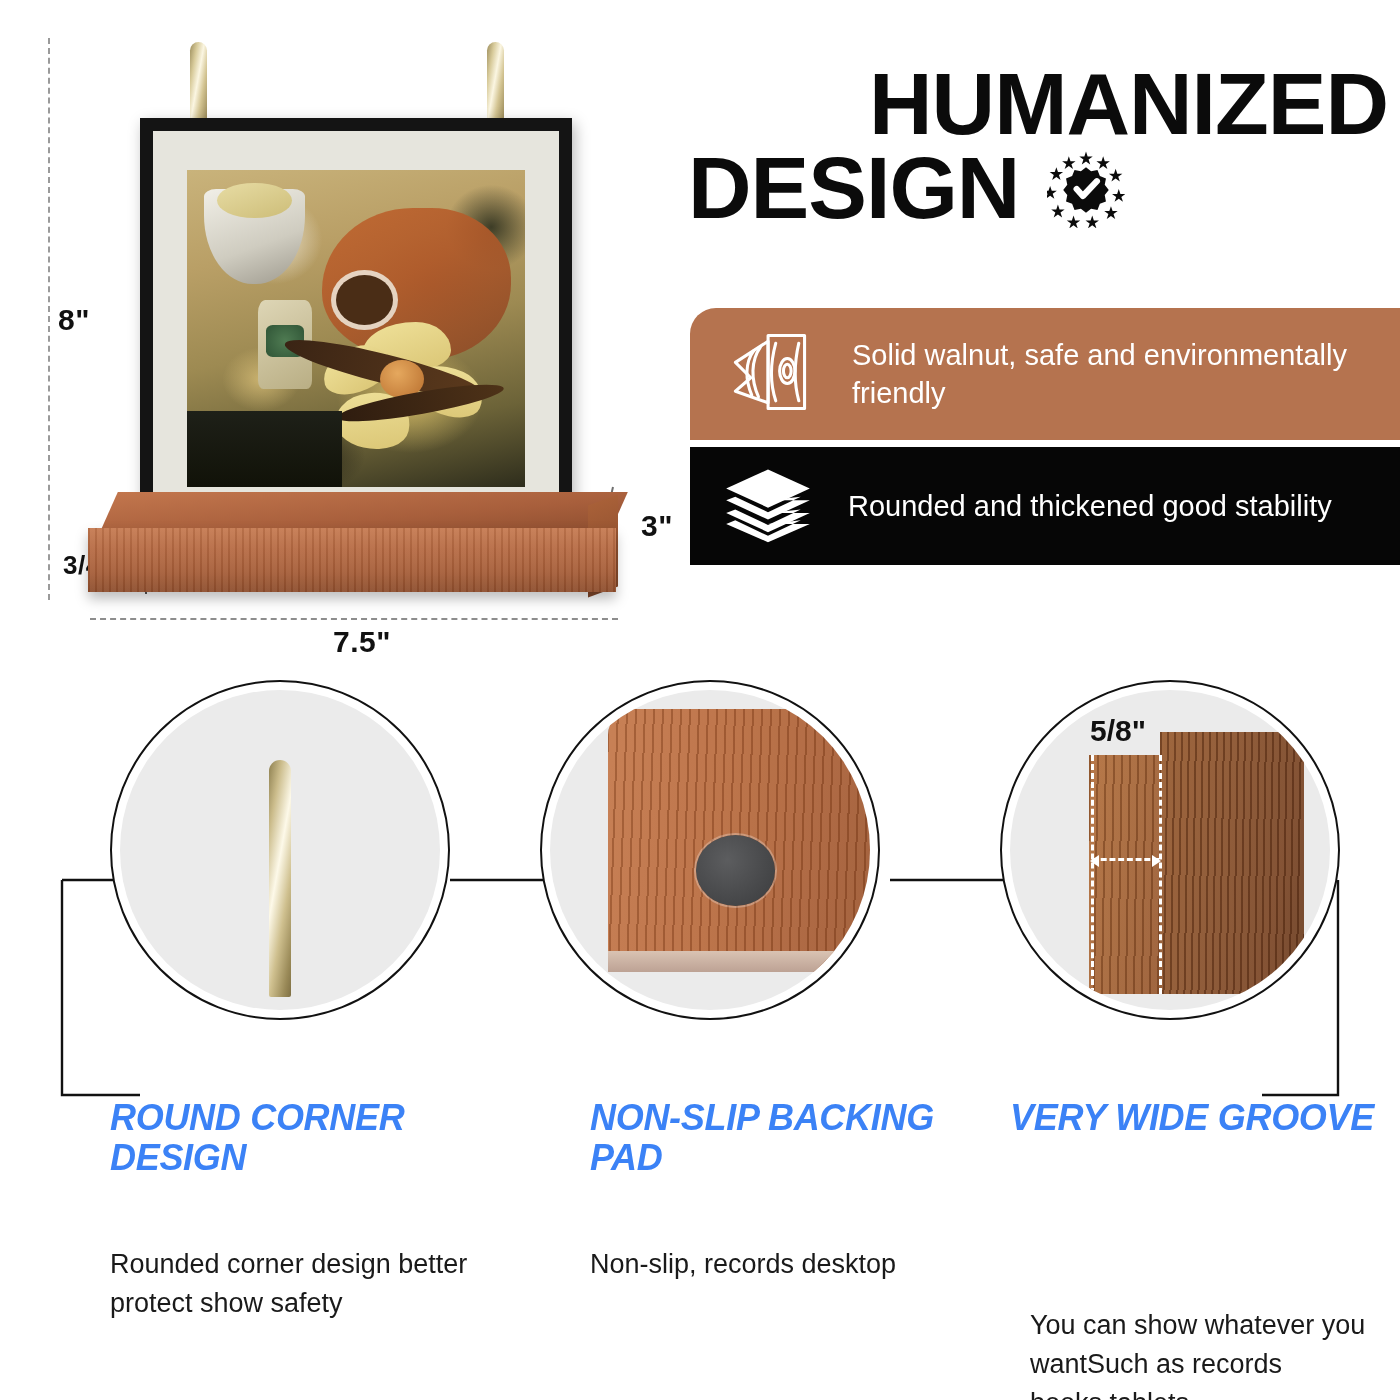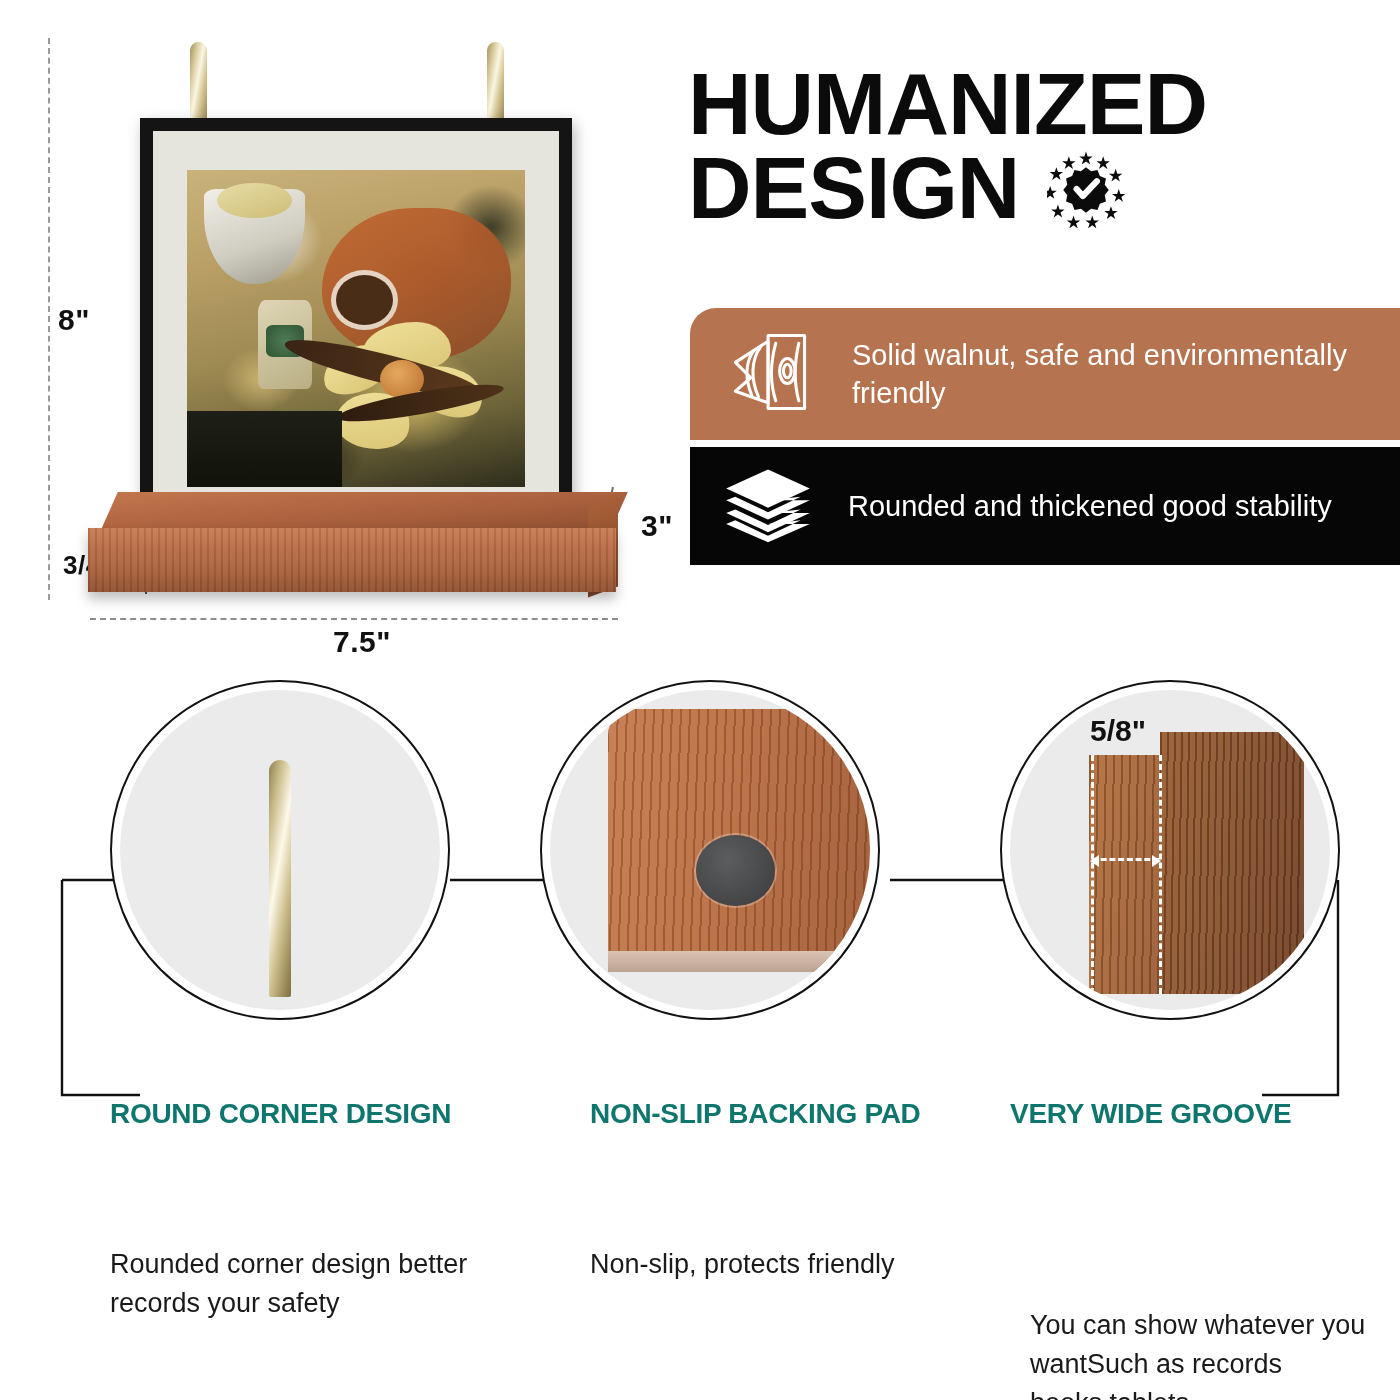--- a/index.html
+++ b/index.html
@@ -137,21 +137,21 @@
   .base-right {
     position: absolute; left: 588px; top: 500px; width: 30px; height: 92px;
     background: linear-gradient(180deg,#a86038,#81472a);
     transform: skewY(-20deg);
   }
 
   
   .headline {
     position: absolute; left: 688px; top: 62px; width: 700px;
     font-size: 88px; font-weight: bold; line-height: .96;
-    letter-spacing: -1px; color: #0b0b0b;
+    letter-spacing: -1px; color: #0b0b0b; text-align: right;
   }
   .headline .l2 { display: flex; align-items: center; gap: 28px; }
   .badge-seal { display: inline-block; width: 78px; height: 78px; flex: 0 0 78px; }
 
   .banner {
     position: absolute; left: 690px; display: flex; align-items: center;
     gap: 34px; padding: 0 0 0 32px; color: #fff; width: 720px;
   }
   .banner-1 { top: 308px; height: 132px; background: #b5734f; border-top-left-radius: 26px; }
   .banner-2 { top: 447px; height: 118px; background: #060606; }
@@ -232,22 +232,22 @@
   }
   .garrow::before { left: -2px; border-right: 9px solid #fff; }
   .garrow::after  { right: -2px; border-left: 9px solid #fff; }
   .groove-label {
     position: absolute; left: 1090px; top: 714px;
     font-size: 30px; font-weight: bold; color: #111; z-index: 6;
   }
 
   
   .feat-title {
-    position: absolute; font-size: 28px; font-weight: bold;
-    line-height: 1.12; color: #0f766e; letter-spacing: -.3px; width: 380px;
+    position: absolute; font-size: 36px; font-weight: bold;
+    line-height: 1.12; color: #3b82f6; letter-spacing: -.3px; width: 380px; font-style: italic;
   }
   .feat-body {
     position: absolute; font-size: 27px; line-height: 1.45; color: #1a1a1a; width: 390px;
   }
   .ft1 { left: 110px;  top: 1098px; }
   .ft2 { left: 590px;  top: 1098px; }
   .ft3 { left: 1010px; top: 1098px; }
   .fb1 { left: 110px;  top: 1245px; }
   .fb2 { left: 590px;  top: 1245px; }
   .fb3 { left: 1010px; top: 1306px; margin-left: 20px; }
@@ -396,17 +396,17 @@
         <div class="garrow"></div>
       </div>
     </div>
   </div>
   <div class="groove-label">5/8"</div>
 
   <div class="feat-title ft1">ROUND CORNER DESIGN</div>
   <div class="feat-title ft3">VERY WIDE GROOVE</div>
   <div class="feat-title ft2">NON-SLIP BACKING PAD</div>
 
-  <div class="feat-body fb1">Rounded corner design better records your safety</div>
-  <div class="feat-body fb2">Non-slip, protects friendly</div>
+  <div class="feat-body fb1">Rounded corner design better protect show safety</div>
+  <div class="feat-body fb2">Non-slip, records desktop</div>
   <div class="feat-body fb3">You can show whatever you wantSuch as records books,tablets</div>
 
 </div>
 
 </body></html>

